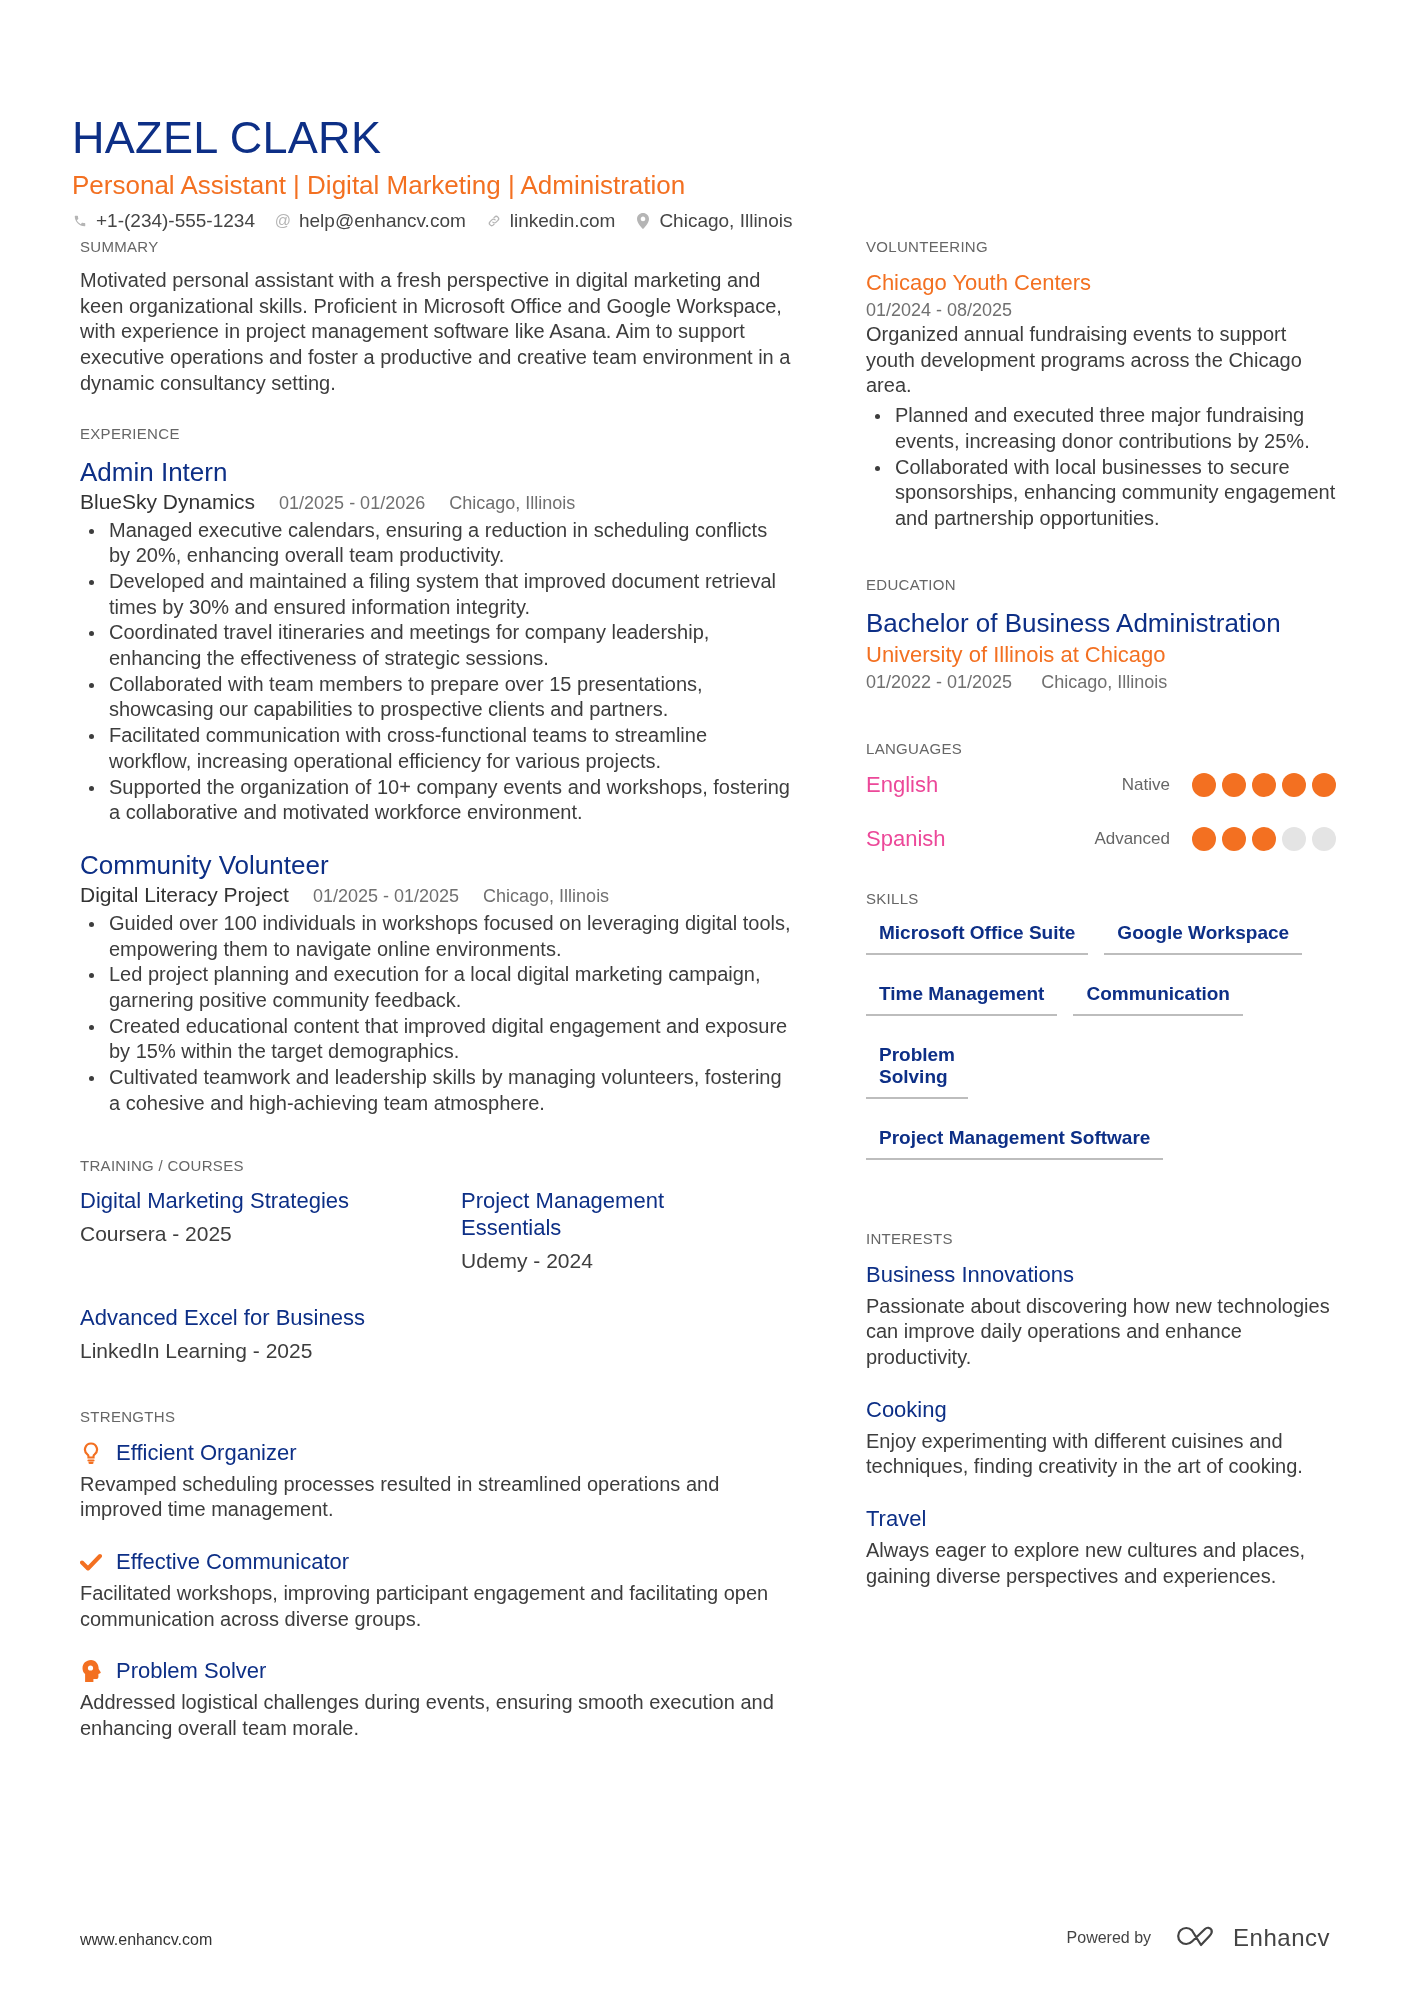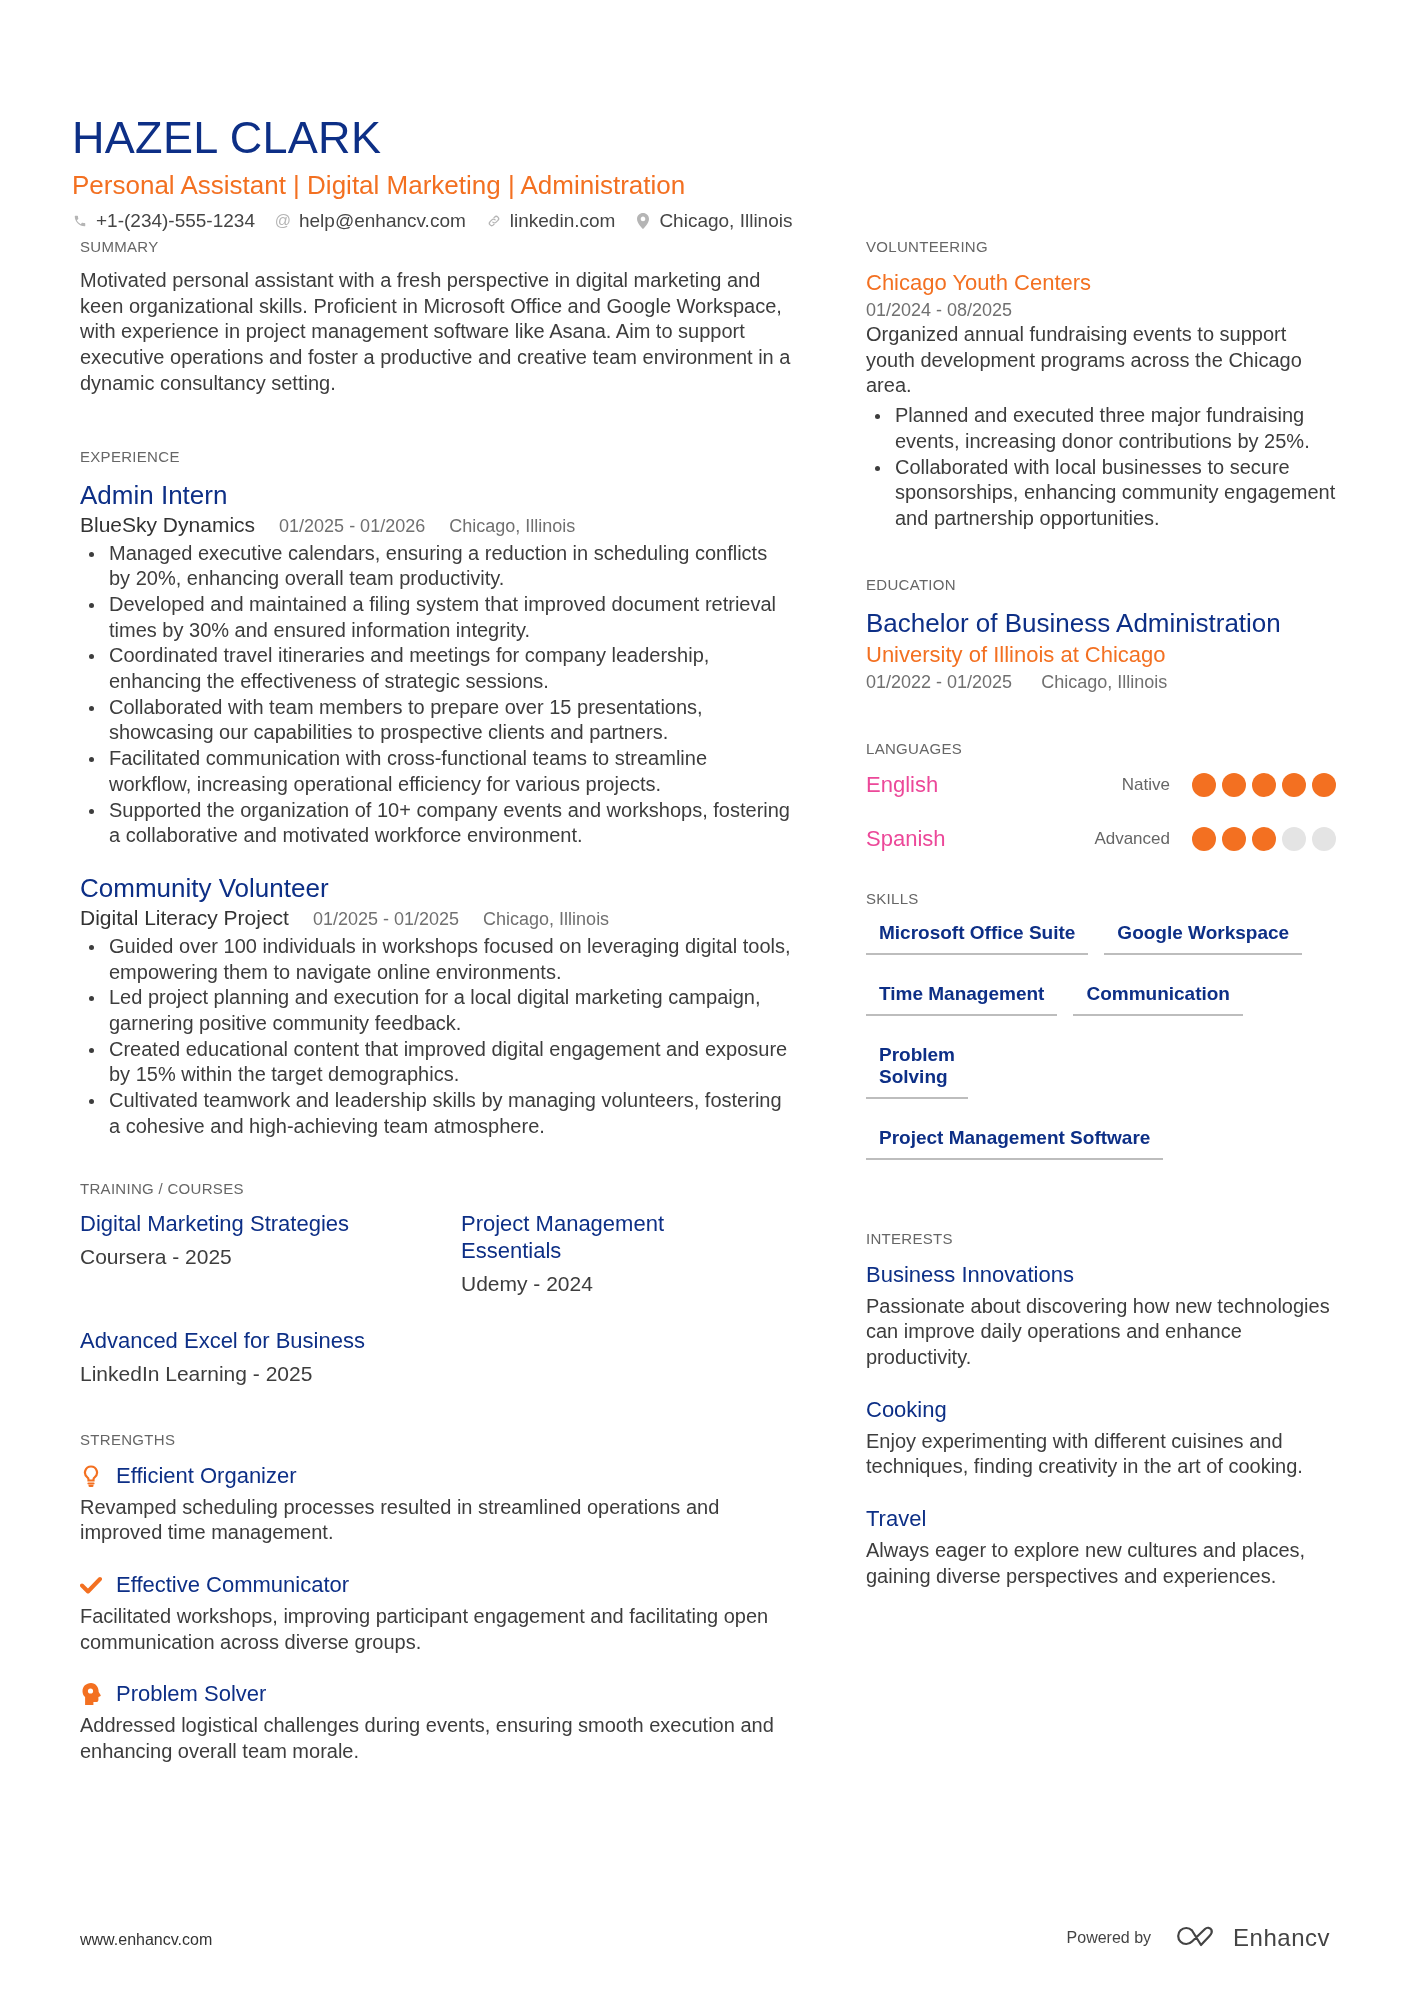--- a/index.html
+++ b/index.html
@@ -101,21 +101,21 @@
               <path fill="#b5b5b5" d="M6 0C2.7 0 0 2.6 0 5.9 0 10.3 6 16 6 16s6-5.7 6-10.1C12 2.6 9.3 0 6 0zm0 8.2c-1.3 0-2.3-1-2.3-2.3S4.7 3.6 6 3.6s2.3 1 2.3 2.3S7.3 8.2 6 8.2z"></path>
             </svg>
         </span>
         <span>Chicago, Illinois</span>
       </span>
     </div>
   </header>
 
   <div class="col col-left">
 
-    <section class="section" style="margin-bottom:51px;">
+    <section class="section" style="margin-bottom:28px;">
       <div class="sec-title">SUMMARY</div>
       <p class="body-text">Motivated personal assistant with a fresh perspective in digital marketing and keen organizational skills. Proficient in Microsoft Office and Google Workspace, with experience in project management software like Asana. Aim to support executive operations and foster a productive and creative team environment in a dynamic consultancy setting.</p>
     </section>
 
     <section class="section" style="margin-bottom:40px;">
       <div class="sec-title">EXPERIENCE</div>
 
       <div class="exp-item">
         <div class="role">Admin Intern</div>
         <div class="meta-row">

